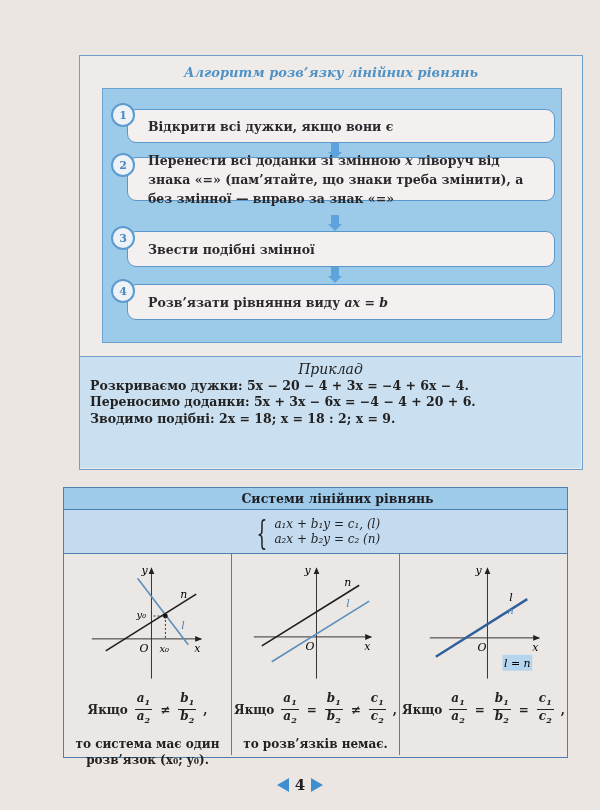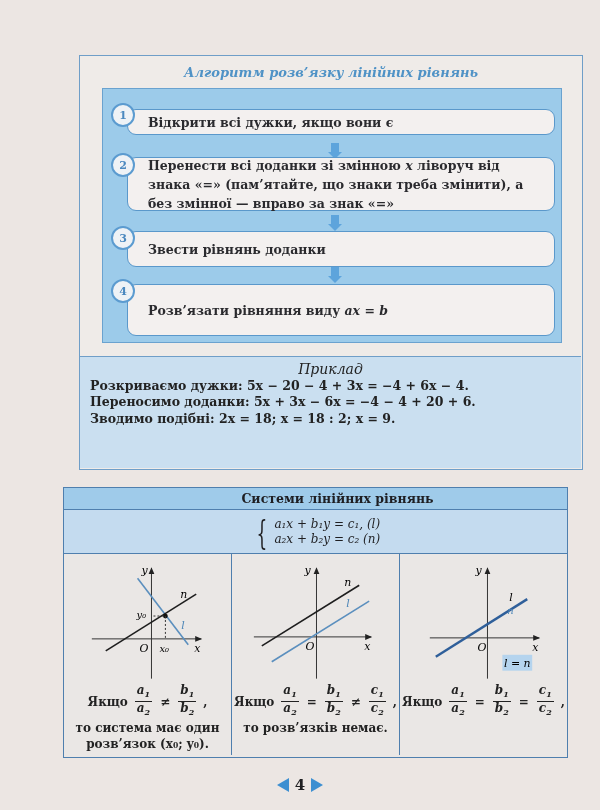--- a/index.html
+++ b/index.html
@@ -93,60 +93,60 @@
       flex: 1; position: relative;
       border-right: 1.5px solid #4f7fae;
     }
     .col:last-child { border-right: none; }
     .graph { position: absolute; left: 0; top: 0; width: 100%; height: 130px; }
     .caption {
       position: absolute; left: 0; right: 0; top: 130px;
       text-align: center; font-size: 12px; font-weight: bold; line-height: 16px; color: #222;
     }
     .cond { display: flex; justify-content: center; align-items: center; gap: 6px; font-weight: bold; }
-    .frac { display: inline-flex; flex-direction: column; align-items: center; font-style: italic; font-size: 12px; line-height: 13px; margin: 0 1px; }
+    .frac { display: inline-flex; flex-direction: column; align-items: center; font-style: italic; font-size: 12px; line-height: 13px; margin: 8px 1px; }
     .frac .num { border-bottom: 1px solid #222; padding: 0 2px; }
     .op { font-size: 12px; margin: 0 1px; }
 
     .pager {
       position: absolute; top: 776px; left: 0; right: 0;
       display: flex; justify-content: center; align-items: center; gap: 6px;
       font-weight: bold; font-size: 15px;
     }
     .tri-l { width: 0; height: 0; border-top: 7px solid transparent; border-bottom: 7px solid transparent; border-right: 12px solid #3d8fd1; }
     .tri-r { width: 0; height: 0; border-top: 7px solid transparent; border-bottom: 7px solid transparent; border-left: 12px solid #3d8fd1; }
   </style>
 </head>
 <body>
 
 <div class="outer-box">
   <div class="algo-title">Алгоритм розв’язку лінійних рівнянь</div>
 
   <div class="blue-panel">
 
     <div class="step-num" style="top:14px;">1</div>
-    <div class="step" style="top:20px;height:26px;">
+    <div class="step" style="top:20px;height:34px;">
       <span>Відкрити всі дужки, якщо вони є</span>
     </div>
     <div class="arrow" style="top:54px;"></div>
 
     <div class="step-num" style="top:64px;">2</div>
-    <div class="step" style="top:68px;height:54px;padding-right:22px;">
+    <div class="step" style="top:68px;height:44px;padding-right:22px;">
       <span><span>Перенести всі доданки зі змінною </span><i class="v">x</i><span> ліворуч від знака «=» (пам’ятайте, що знаки треба змінити), а без змінної — вправо за знак «=»</span></span>
     </div>
     <div class="arrow" style="top:126px;"></div>
 
     <div class="step-num" style="top:137px;">3</div>
     <div class="step" style="top:142px;height:36px;">
-      <span>Звести рівнянь доданки</span>
+      <span>Звести подібні змінної</span>
     </div>
     <div class="arrow" style="top:178px;"></div>
 
     <div class="step-num" style="top:190px;">4</div>
-    <div class="step" style="top:195px;height:52px;">
+    <div class="step" style="top:195px;height:36px;">
       <span><span>Розв’язати рівняння виду </span><i class="v">ax = b</i></span>
     </div>
   </div>
 
   <div class="example">
     <div class="ex-title">Приклад</div>
     <div>Розкриваємо дужки: 5x − 20 − 4 + 3x = −4 + 6x − 4.</div>
     <div>Переносимо доданки: 5x + 3x − 6x = −4 − 4 + 20 + 6.</div>
     <div>Зводимо подібні: 2x = 18; x = 18 : 2; x = 9.</div>
   </div>

